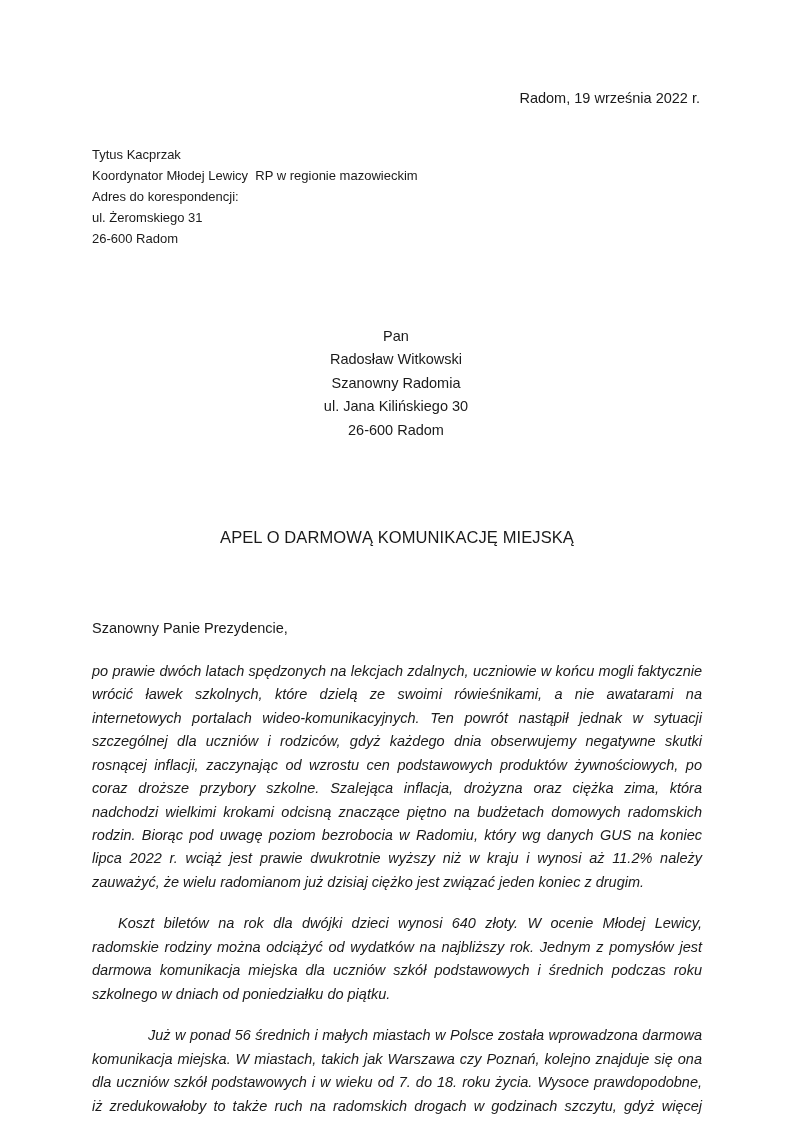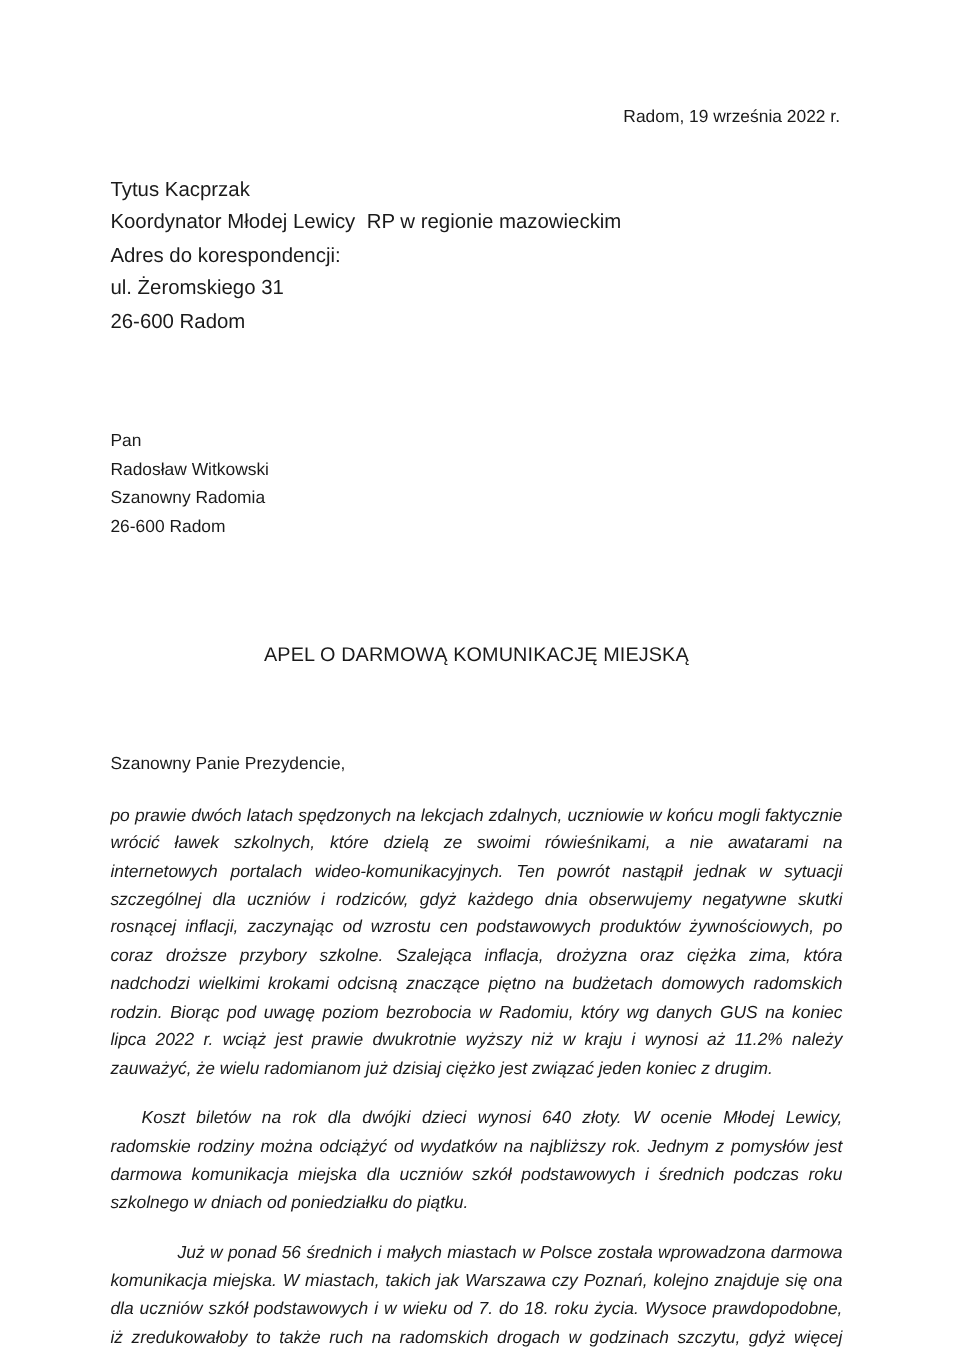--- a/index.html
+++ b/index.html
@@ -23,29 +23,29 @@
     background: #ffffff;
   }
   .date-line {
     text-align: right;
     font-size: 14.5px;
     margin: 0 0 34px 0;
     padding-right: 2px;
     line-height: 1.5;
   }
   .sender-block {
-    font-size: 17px;
+    font-size: 13px;
     line-height: 1.62;
     margin: 0 0 0 0;
   }
   .sender-block div {
     white-space: pre;
   }
   .recipient-block {
-    text-align: left;
+    text-align: center;
     font-size: 14.5px;
     line-height: 1.62;
     margin-top: 76px;
     padding-right: 2px;
   }
   .doc-title {
     text-align: center;
     font-size: 16.5px;
     letter-spacing: 0.1px;
     margin-top: 86px;
@@ -87,20 +87,21 @@
     <div>Koordynator Młodej Lewicy  RP w regionie mazowieckim</div>
     <div>Adres do korespondencji:</div>
     <div>ul. Żeromskiego 31</div>
     <div>26-600 Radom</div>
   </div>
 
   <div class="recipient-block">
     <div>Pan</div>
     <div>Radosław Witkowski</div>
     <div>Szanowny Radomia</div>
+    <div>ul. Jana Kilińskiego 30</div>
     <div>26-600 Radom</div>
   </div>
 
   <h1 class="doc-title">APEL O DARMOWĄ KOMUNIKACJĘ MIEJSKĄ</h1>
 
   <div class="salutation">Szanowny Panie Prezydencie,</div>
 
   <p class="body-par first">po prawie dwóch latach spędzonych na lekcjach zdalnych, uczniowie w końcu mogli faktycznie wrócić ławek szkolnych, które dzielą ze swoimi rówieśnikami, a nie awatarami na internetowych portalach wideo-komunikacyjnych.  Ten powrót nastąpił jednak w sytuacji szczególnej dla uczniów i rodziców, gdyż każdego dnia obserwujemy negatywne skutki rosnącej inflacji, zaczynając od wzrostu cen podstawowych produktów żywnościowych, po coraz droższe przybory szkolne. Szalejąca inflacja, drożyzna oraz ciężka zima, która nadchodzi wielkimi krokami odcisną znaczące piętno na budżetach domowych radomskich rodzin. Biorąc pod uwagę poziom bezrobocia w Radomiu, który wg danych GUS na koniec lipca 2022 r. wciąż jest prawie dwukrotnie wyższy niż w kraju i wynosi aż 11.2% należy zauważyć, że wielu radomianom już dzisiaj ciężko jest związać jeden koniec z drugim.</p>
   <p class="body-par ind-small">Koszt biletów na rok dla dwójki dzieci wynosi 640 złoty. W ocenie Młodej Lewicy, radomskie rodziny można odciążyć od wydatków na najbliższy rok. Jednym z pomysłów jest darmowa komunikacja miejska dla uczniów szkół podstawowych i średnich podczas roku szkolnego w dniach od poniedziałku do piątku.</p>
   <p class="body-par ind-large">Już w ponad 56 średnich i małych miastach w Polsce została wprowadzona darmowa komunikacja miejska. W miastach, takich jak Warszawa czy Poznań, kolejno znajduje się ona dla uczniów szkół podstawowych i w wieku od 7. do 18. roku życia. Wysoce prawdopodobne, iż zredukowałoby to także ruch na radomskich drogach w godzinach szczytu, gdyż więcej młodych osób decydowałyby się na wybór autobusu zamiast korzystania z uprzejmości przez rodziców w jego drodze do i z miejsca pracy.</p>

